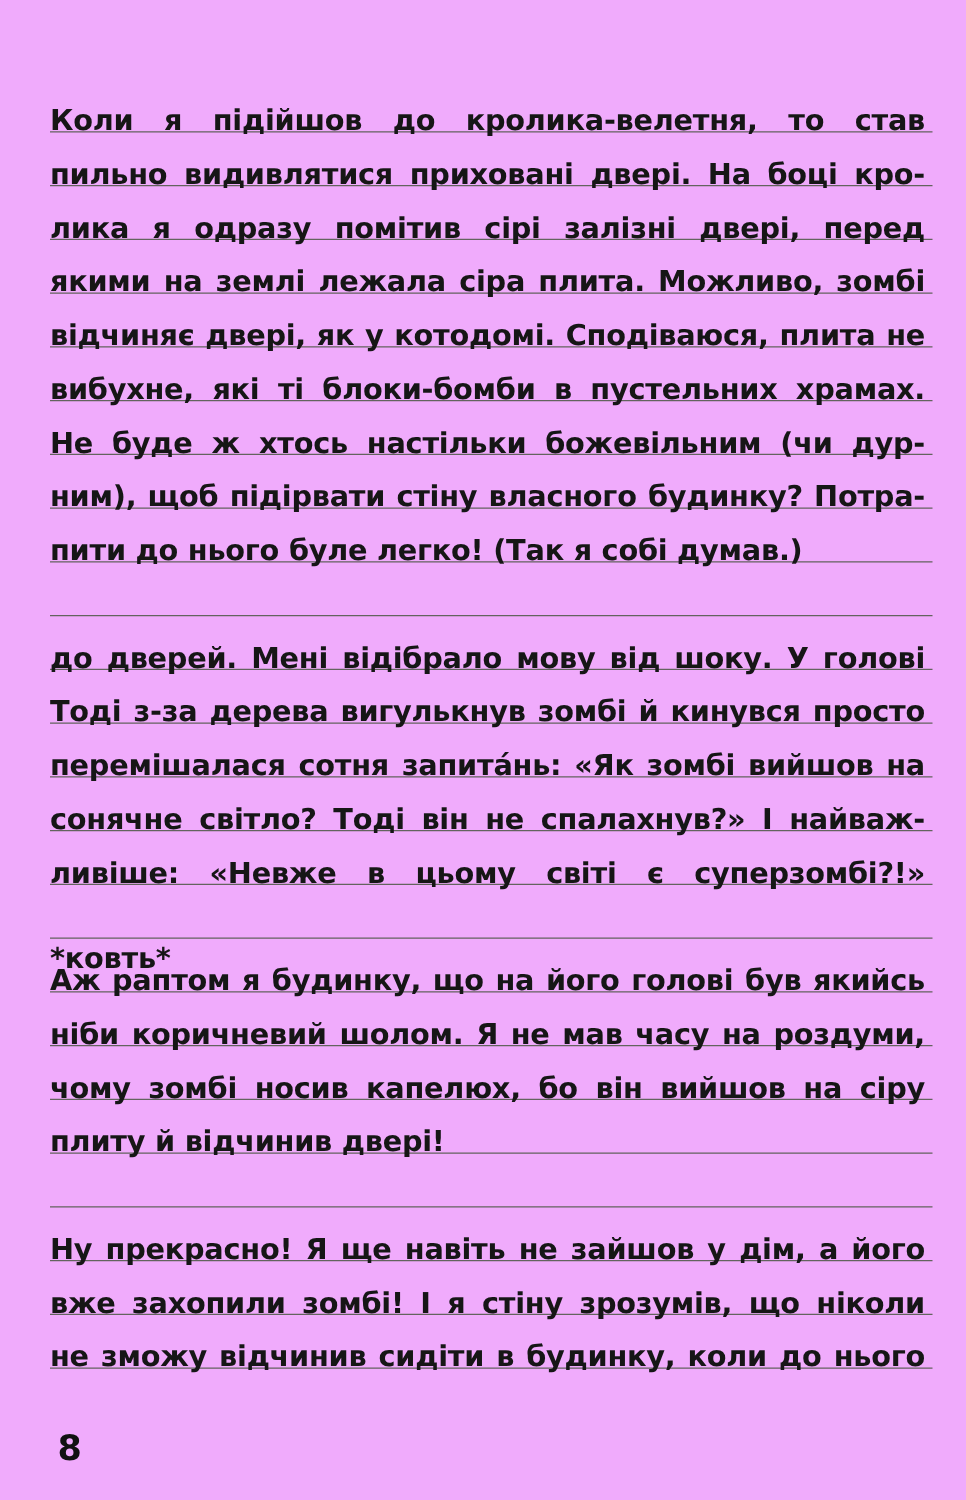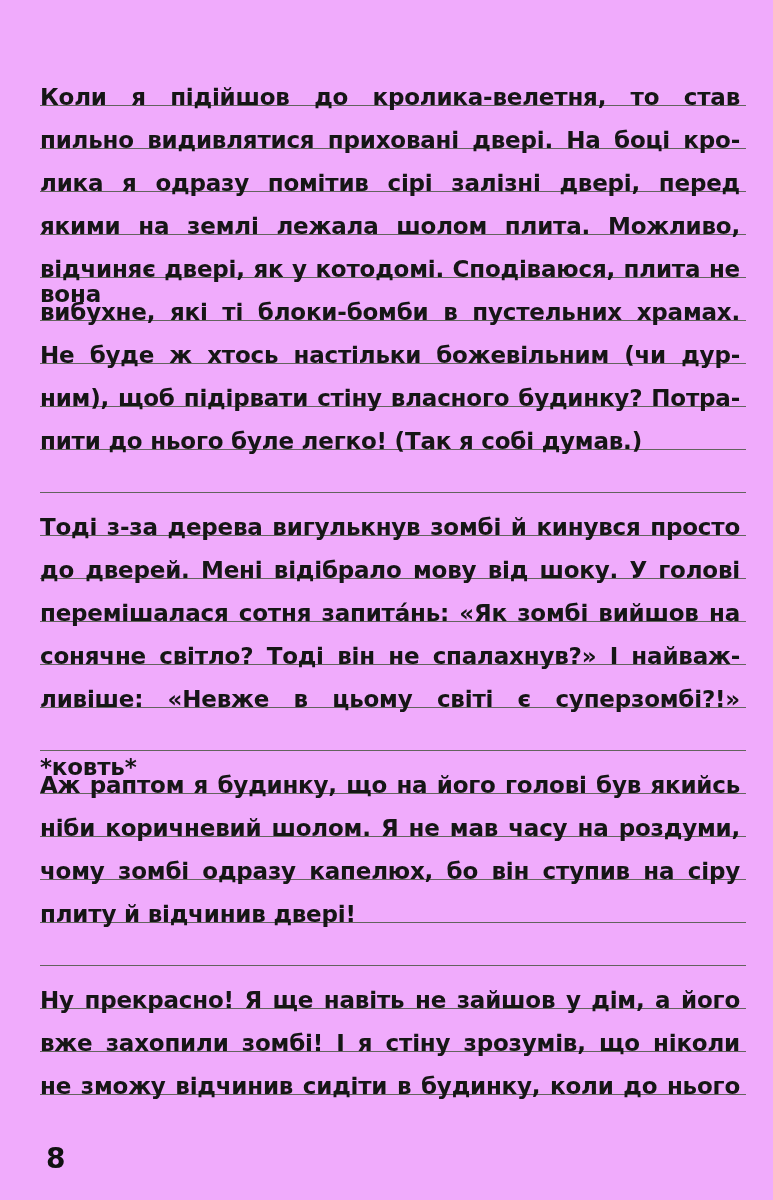--- a/index.html
+++ b/index.html
@@ -53,44 +53,44 @@
 </head>
 <body>
 
 <div class="page">
   <div class="text-body">
 
     <div>
       <div class="line">Коли я підійшов до кролика-велетня, то став</div>
       <div class="line">пильно видивлятися приховані двері. На боці кро-</div>
       <div class="line">лика я одразу помітив сірі залізні двері, перед</div>
-      <div class="line">якими на землі лежала шолом плита. Можливо, вона</div>
+      <div class="line">якими на землі лежала сіра плита. Можливо, зомбі</div>
       <div class="line">відчиняє двері, як у котодомі. Сподіваюся, плита не</div>
       <div class="line">вибухне, які ті блоки-бомби в пустельних храмах.</div>
       <div class="line">Не буде ж хтось настільки божевільним (чи дур-</div>
       <div class="line">ним), щоб підірвати стіну власного будинку? Потра-</div>
       <div class="line last">пити до нього буле легко! (Так я собі думав.)</div>
     </div>
 
     <div class="line sep"></div>
 
     <div>
+      <div class="line">до дверей. Мені відібрало мову від шоку. У голові</div>
       <div class="line">Тоді з-за дерева вигулькнув зомбі й кинувся просто</div>
-      <div class="line">до дверей. Мені відібрало мову від шоку. У голові</div>
       <div class="line">перемішалася сотня запита́нь: «Як зомбі вийшов на</div>
       <div class="line">сонячне світло? Тоді він не спалахнув?» І найваж-</div>
       <div class="line last">ливіше: «Невже в цьому світі є суперзомбі?!» *ковть*</div>
     </div>
 
     <div class="line sep"></div>
 
     <div>
       <div class="line">Аж раптом я будинку, що на його голові був якийсь</div>
       <div class="line">ніби коричневий шолом. Я не мав часу на роздуми,</div>
-      <div class="line">чому зомбі одразу капелюх, бо він ступив на сіру</div>
+      <div class="line">чому зомбі носив капелюх, бо він вийшов на сіру</div>
       <div class="line last">плиту й відчинив двері!</div>
     </div>
 
     <div class="line sep"></div>
 
     <div>
       <div class="line">Ну прекрасно! Я ще навіть не зайшов у дім, а його</div>
       <div class="line">вже захопили зомбі! І я стіну зрозумів, що ніколи</div>
       <div class="line">не зможу відчинив сидіти в будинку, коли до нього</div>
     </div>

